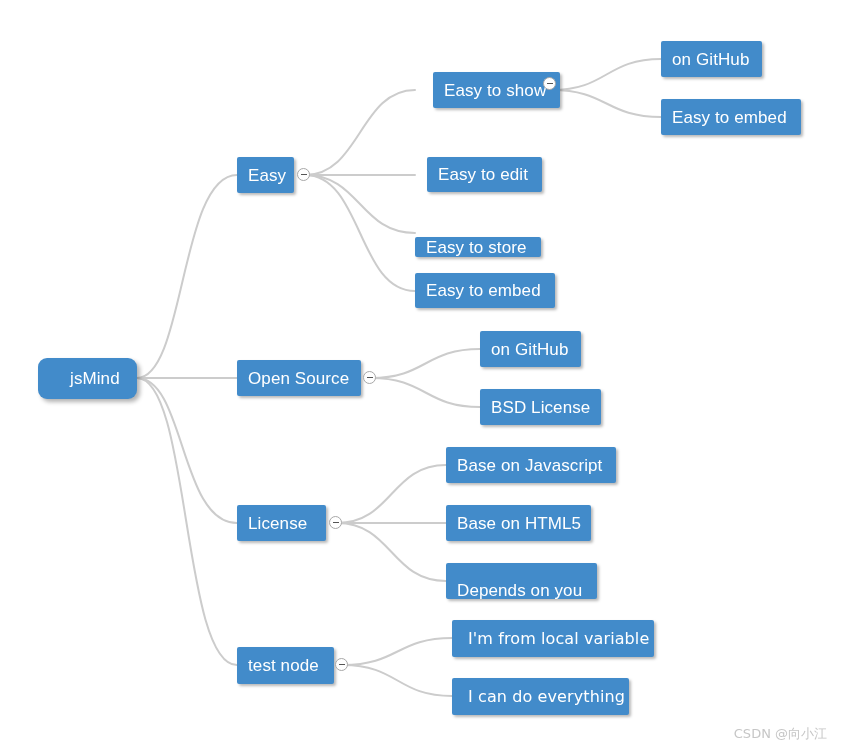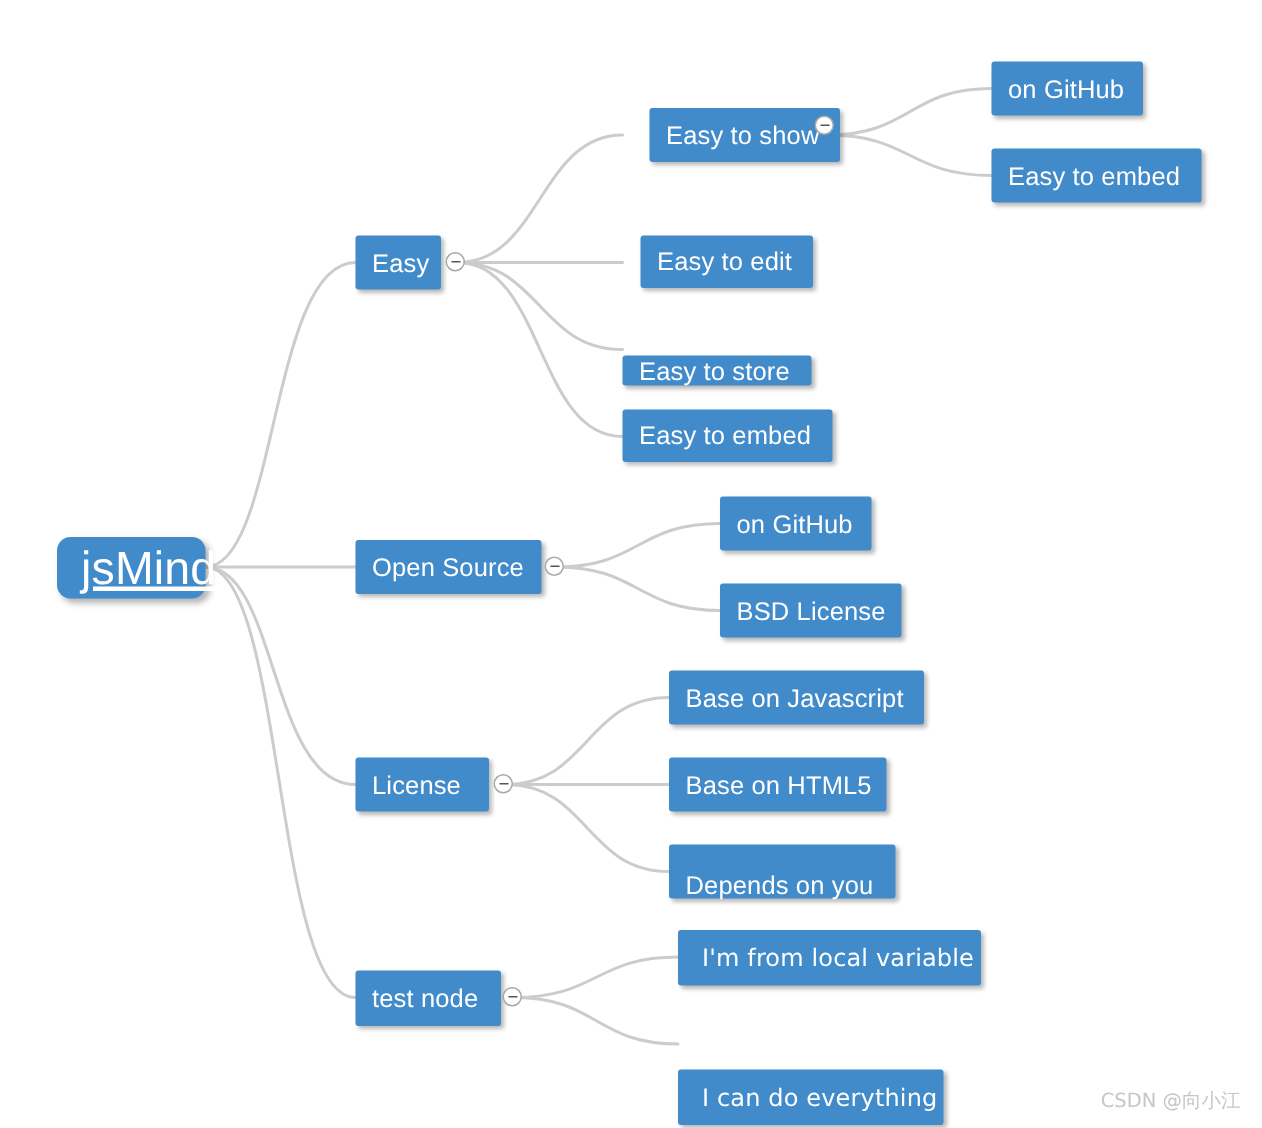--- a/index.html
+++ b/index.html
@@ -39,25 +39,24 @@
     white-space: nowrap;
     box-shadow: 2px 2px 3px rgba(0,0,0,0.28);
     font-family: "Liberation Sans", sans-serif;
     font-size: 17px;
     line-height: 1;
     letter-spacing: 0.1px;
     cursor: pointer;
     user-select: none;
   }
   .node.root {
-    font-size: 31px;
+    font-size: 17px;
     border-radius: 9px;
-    padding: 0 16px;
+    padding: 0 32px;
     box-shadow: 3px 3px 4px rgba(0,0,0,0.3);
-    text-decoration: underline;
   }
   .node.alt-font {
     font-family: "DejaVu Sans", sans-serif;
     font-size: 16px;
     padding-left: 16px;
   }
   .expander {
     position: absolute;
     width: 13px;
     height: 13px;
@@ -164,21 +163,21 @@
   <div class="node" id="n-base_on_html5" style="left: 446px; top: 505px; width: 145px; height: 36px;">
     <span>Base on HTML5</span>
   </div>
   <div class="node" id="n-depends_on_you" style="left: 446px; top: 563px; width: 151px; height: 36px; align-items: flex-end;">
     <span>Depends on you</span>
   </div>
 
   <div class="node alt-font" id="n-im_from_local_variable" style="left: 452px; top: 620px; width: 202px; height: 37px;">
     <span>I'm from local variable</span>
   </div>
-  <div class="node alt-font" id="n-i_can_do_everything" style="left: 452px; top: 678px; width: 177px; height: 37px; margin-top: 35px;">
+  <div class="node alt-font" id="n-i_can_do_everything" style="left: 452px; top: 678px; width: 177px; height: 37px;">
     <span>I can do everything</span>
   </div>
 
   <div class="watermark">CSDN @向小江</div>
 <div class="expander" style="left: 297px; top: 168px;"></div>
     <div class="expander" style="left: 543px; top: 77px;"></div>
     <div class="expander" style="left: 363px; top: 371px;"></div>
     <div class="expander" style="left: 329px; top: 516px;"></div>
     <div class="expander" style="left: 335px; top: 658px;"></div>
   </div>

